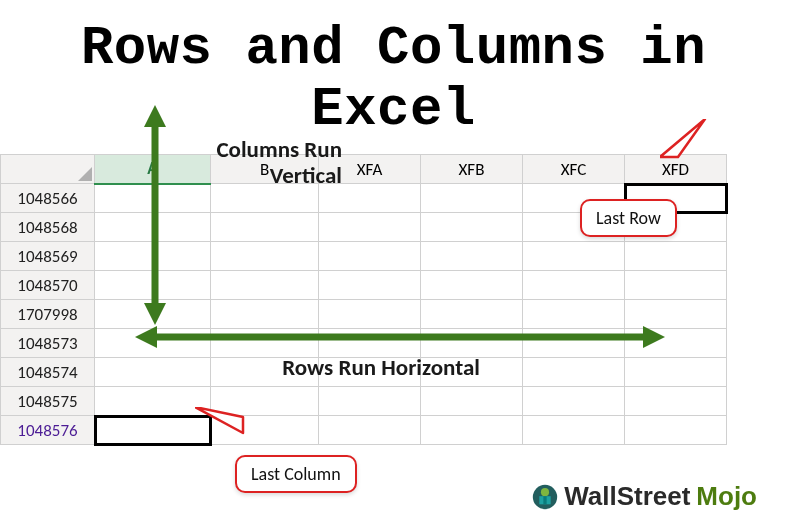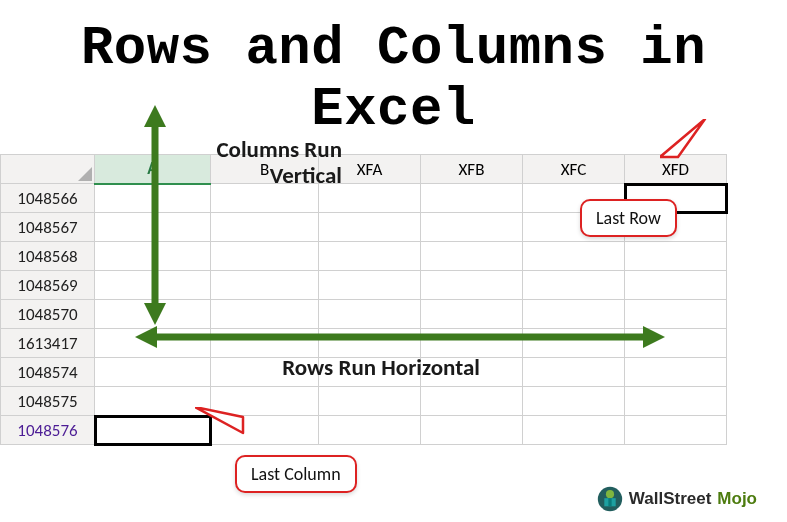--- a/index.html
+++ b/index.html
@@ -20,21 +20,21 @@
 .grid td.sel-col { background: #fff; }
 
 .grid td.highlight-xfd { outline: 3px solid #000; outline-offset: -2px; }
 .grid td.highlight-lastrow { outline: 3px solid #000; outline-offset: -2px; }
 
 .overlay { position: absolute; top: 100px; left: 0; right: 0; bottom: 0; pointer-events: none; }
 .anno-text { position: absolute; font-family: Calibri, Arial, sans-serif; font-weight: bold; font-size: 23px; color: #1a1a1a; text-align: right; line-height: 1.15; }
 
 .callout { position: absolute; background: #fff; border: 2.5px solid #d22; border-radius: 10px; padding: 6px 14px; font-size: 18px; color: #111; box-shadow: 0 2px 4px rgba(0,0,0,0.15); white-space: nowrap; margin-top: 48px; }
 
-.watermark { position: absolute; right: 30px; bottom: 10px; display: flex; align-items: center; gap: 6px; font-family: "Segoe UI", Arial, sans-serif; font-size: 17px; font-weight: 600; color: #2a2a2a; }
+.watermark { position: absolute; right: 30px; bottom: 10px; display: flex; align-items: center; gap: 6px; font-family: "Segoe UI", Arial, sans-serif; font-size: 26px; font-weight: 600; color: #2a2a2a; }
 .watermark .mojo { color: #4d7c0f; }
 .wm-logo { width: 26px; height: 26px; }
 .wm-logo svg { display: block; }
 </style>
 </head>
 <body>
 
 <div class="title">Rows and Columns in Excel</div>
 
 <div class="sheet">
@@ -63,29 +63,20 @@
     <tr>
           <th>1048566</th>
           <td class="sel-col"></td>
           <td></td>
           <td></td>
           <td></td>
           <td></td>
           <td class="highlight-xfd"></td>
         </tr>
     <tr>
-          <th>1048567</th>
-          <td></td>
-          <td></td>
-          <td></td>
-          <td></td>
-          <td></td>
-          <td></td>
-        </tr>
-    <tr>
           <th>1048568</th>
           <td></td>
           <td></td>
           <td></td>
           <td></td>
           <td></td>
           <td></td>
         </tr>
     <tr>
           <th>1048569</th>
@@ -99,21 +90,30 @@
     <tr>
           <th>1048570</th>
           <td></td>
           <td></td>
           <td></td>
           <td></td>
           <td></td>
           <td></td>
         </tr>
     <tr>
-          <th>1613417</th>
+          <th>1707998</th>
+          <td></td>
+          <td></td>
+          <td></td>
+          <td></td>
+          <td></td>
+          <td></td>
+        </tr>
+    <tr>
+          <th>1048573</th>
           <td></td>
           <td></td>
           <td></td>
           <td></td>
           <td></td>
           <td></td>
         </tr>
     <tr>
           <th>1048574</th>
           <td></td>

